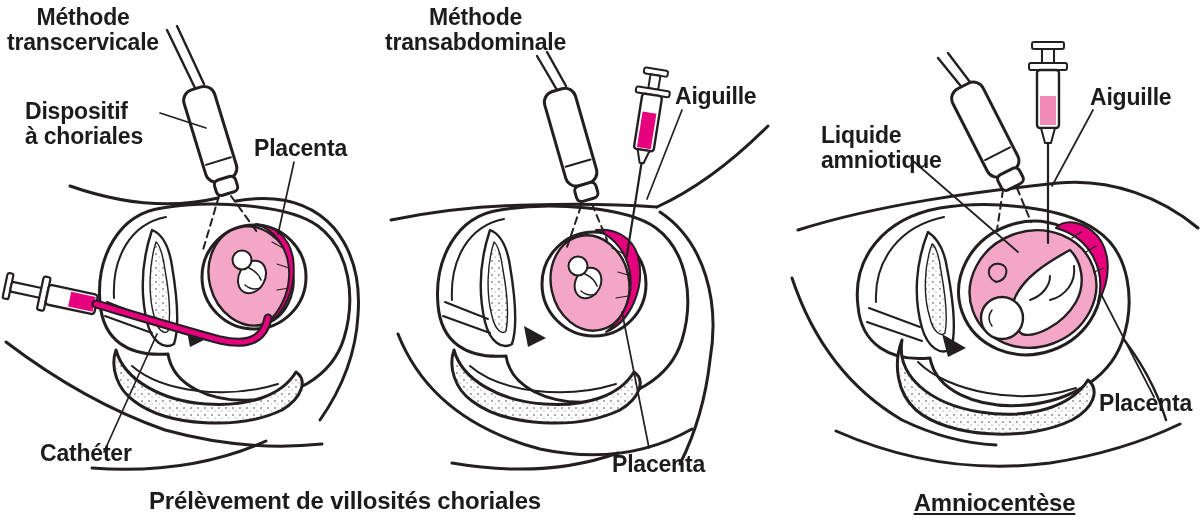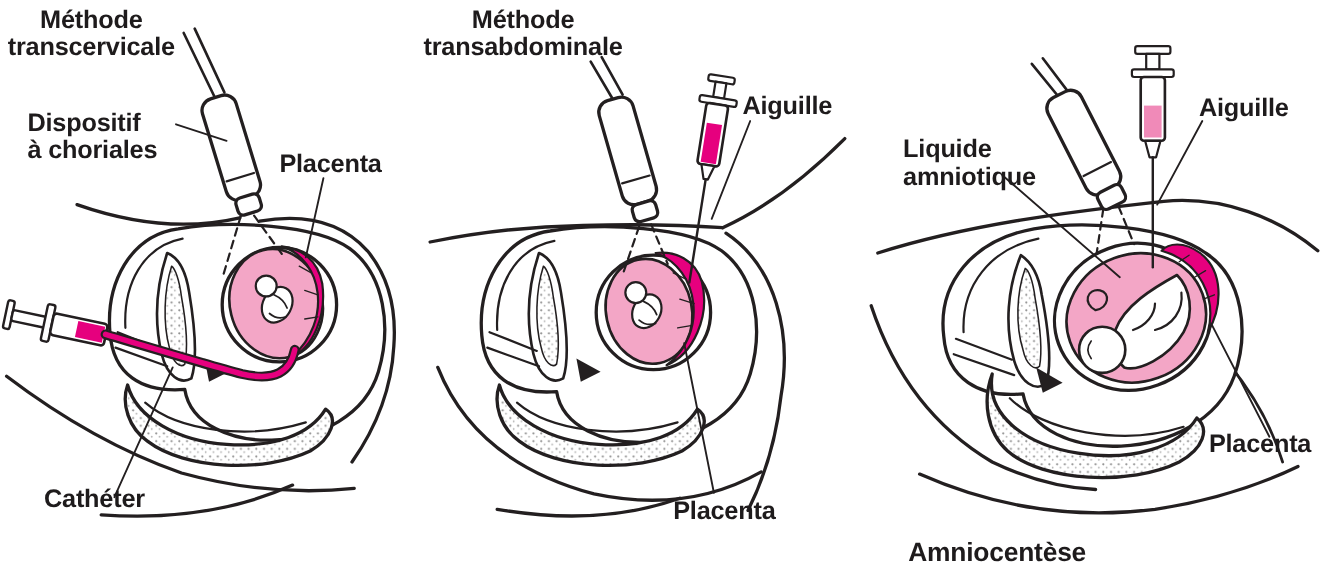--- a/index.html
+++ b/index.html
@@ -203,16 +203,17 @@
 
   <div class="lbl" style="left:612px;top:452px;">Placenta</div>
 
   <div class="lbl" style="left:821px;top:111px;margin-top:12px;">Liquide
 amniotique</div>
 
   <div class="lbl" style="left:1090px;top:85px;">Aiguille</div>
 
   <div class="lbl" style="left:1099px;top:391px;">Placenta</div>
 
-
-  <div class="lbl caption center" style="left:804px;top:490px;width:205px;">Amniocentèse</div>
+  <div class="lbl caption center" style="left:125px;top:488px;width:440px;">Prélèvement de villosités choriales</div>
+
+  <div class="lbl caption center" style="left:892px;top:490px;width:205px;text-decoration:underline;">Amniocentèse</div>
 
 </div>
 
 </body></html>

